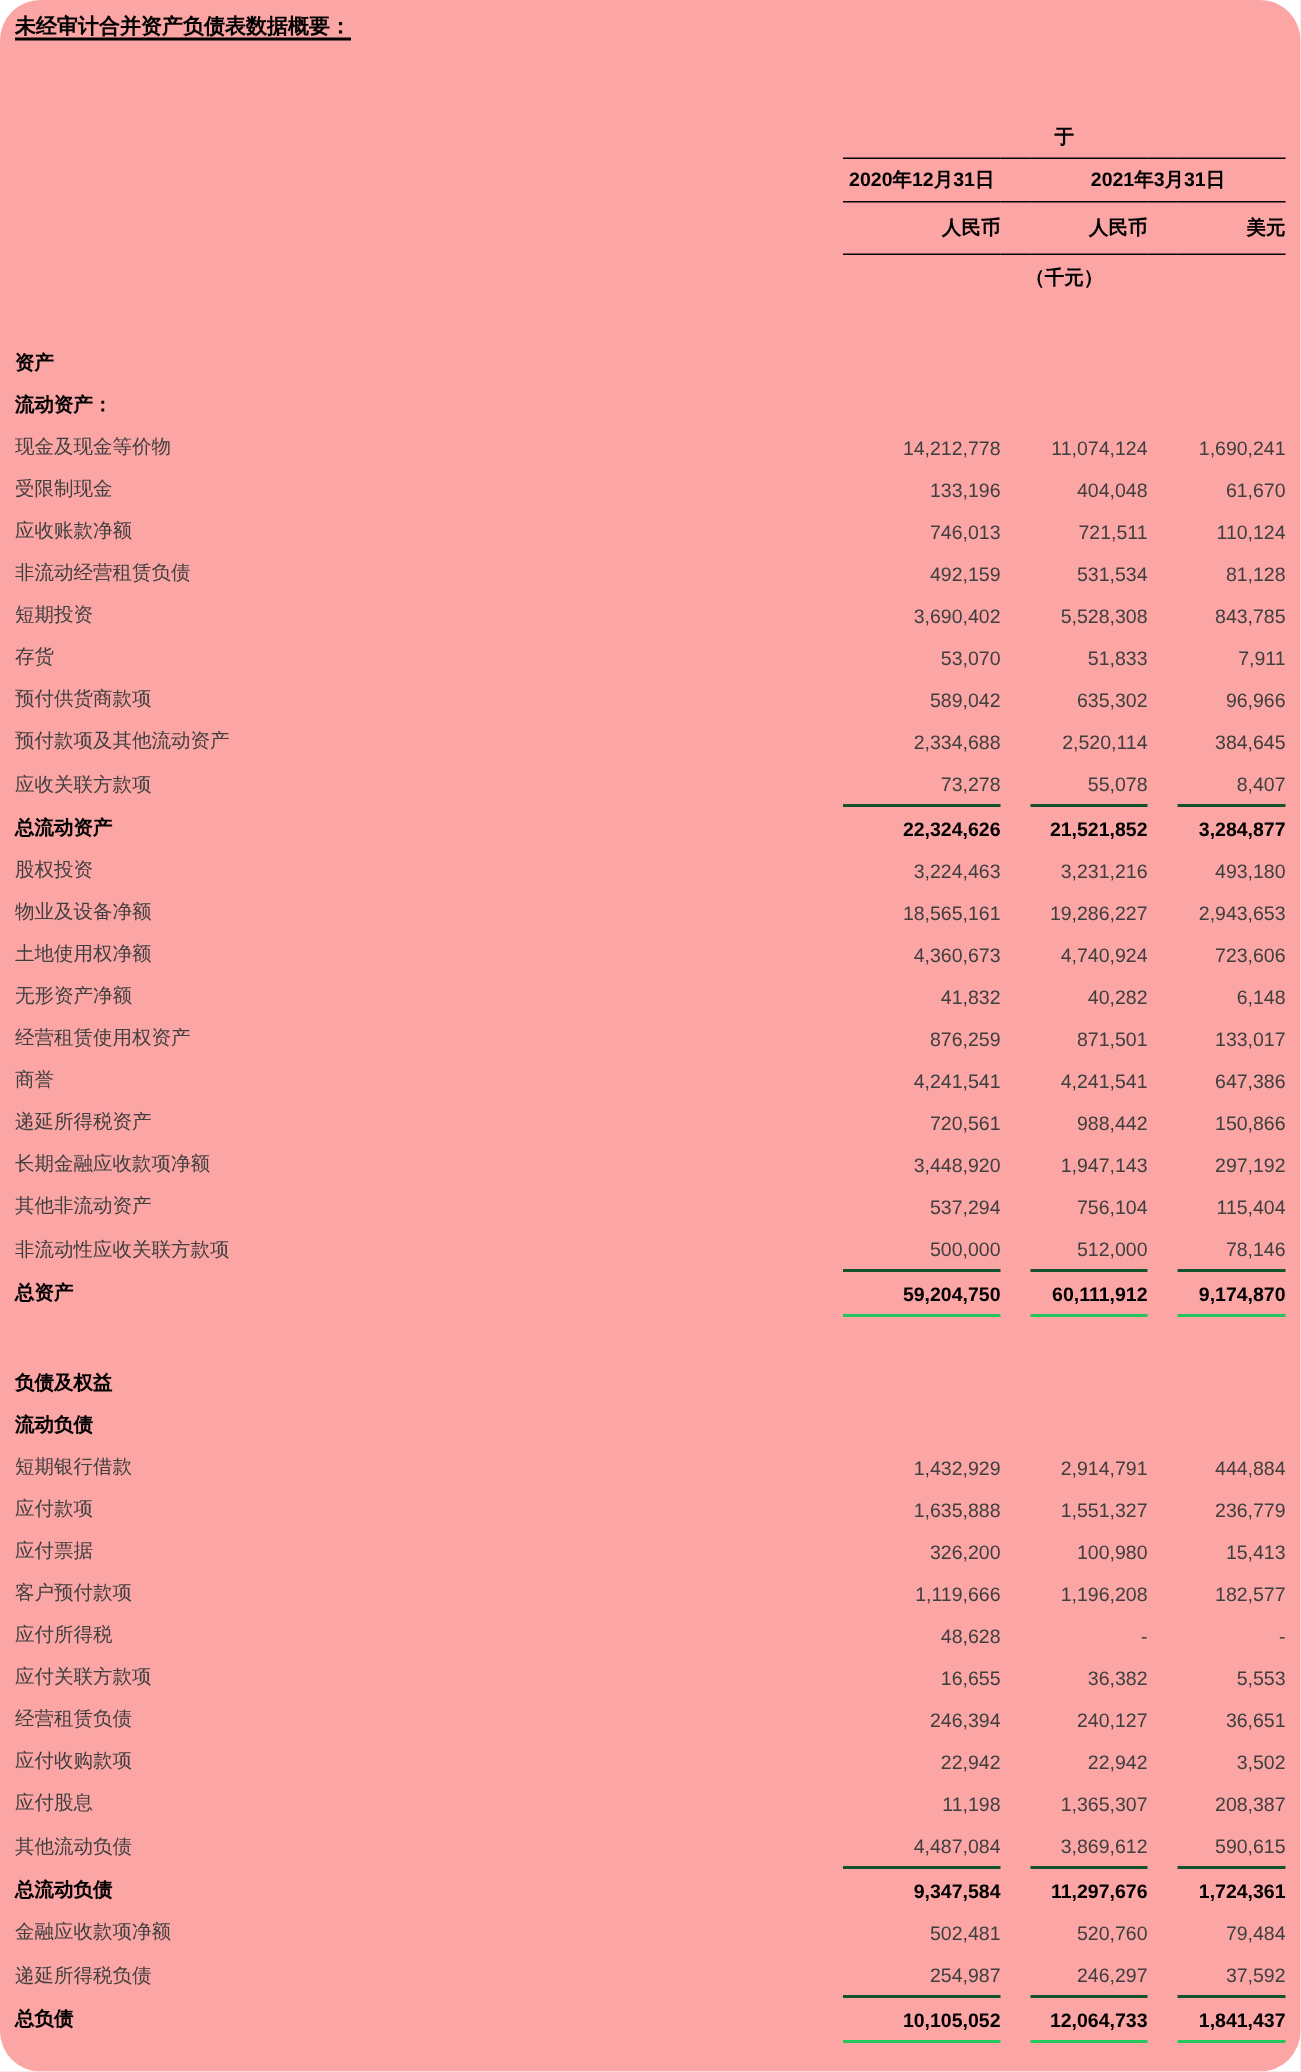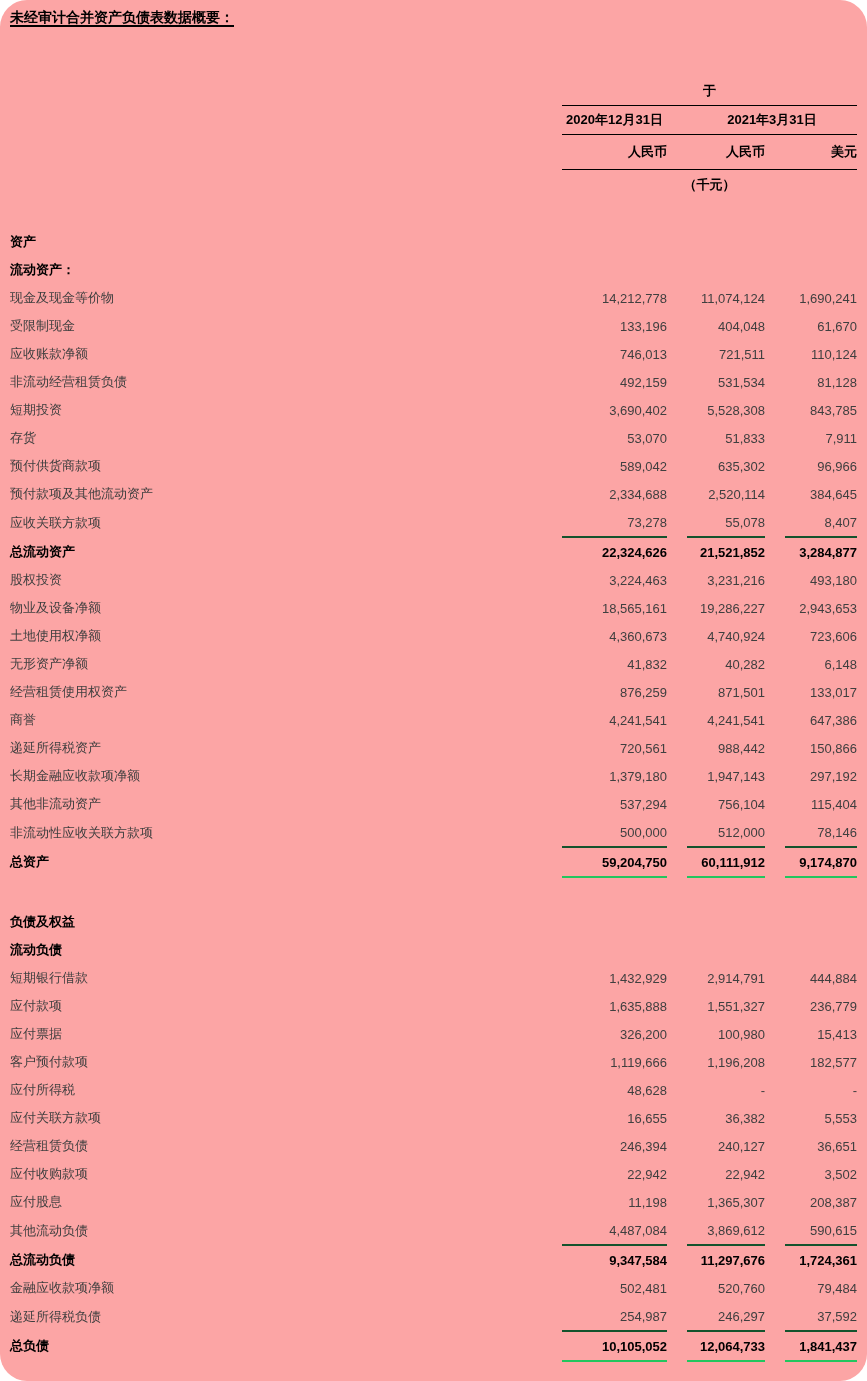--- a/index.html
+++ b/index.html
@@ -259,21 +259,21 @@
         <tr>
           <td class="label ind1">递延所得税资产</td>
           <td class="num">720,561</td>
           <td class="gap"></td>
           <td class="num">988,442</td>
           <td class="gap"></td>
           <td class="num">150,866</td>
         </tr>
         <tr>
           <td class="label ind1">长期金融应收款项净额</td>
-          <td class="num">1,379,180</td>
+          <td class="num">3,448,920</td>
           <td class="gap"></td>
           <td class="num">1,947,143</td>
           <td class="gap"></td>
           <td class="num">297,192</td>
         </tr>
         <tr>
           <td class="label ind1">其他非流动资产</td>
           <td class="num">537,294</td>
           <td class="gap"></td>
           <td class="num">756,104</td>

